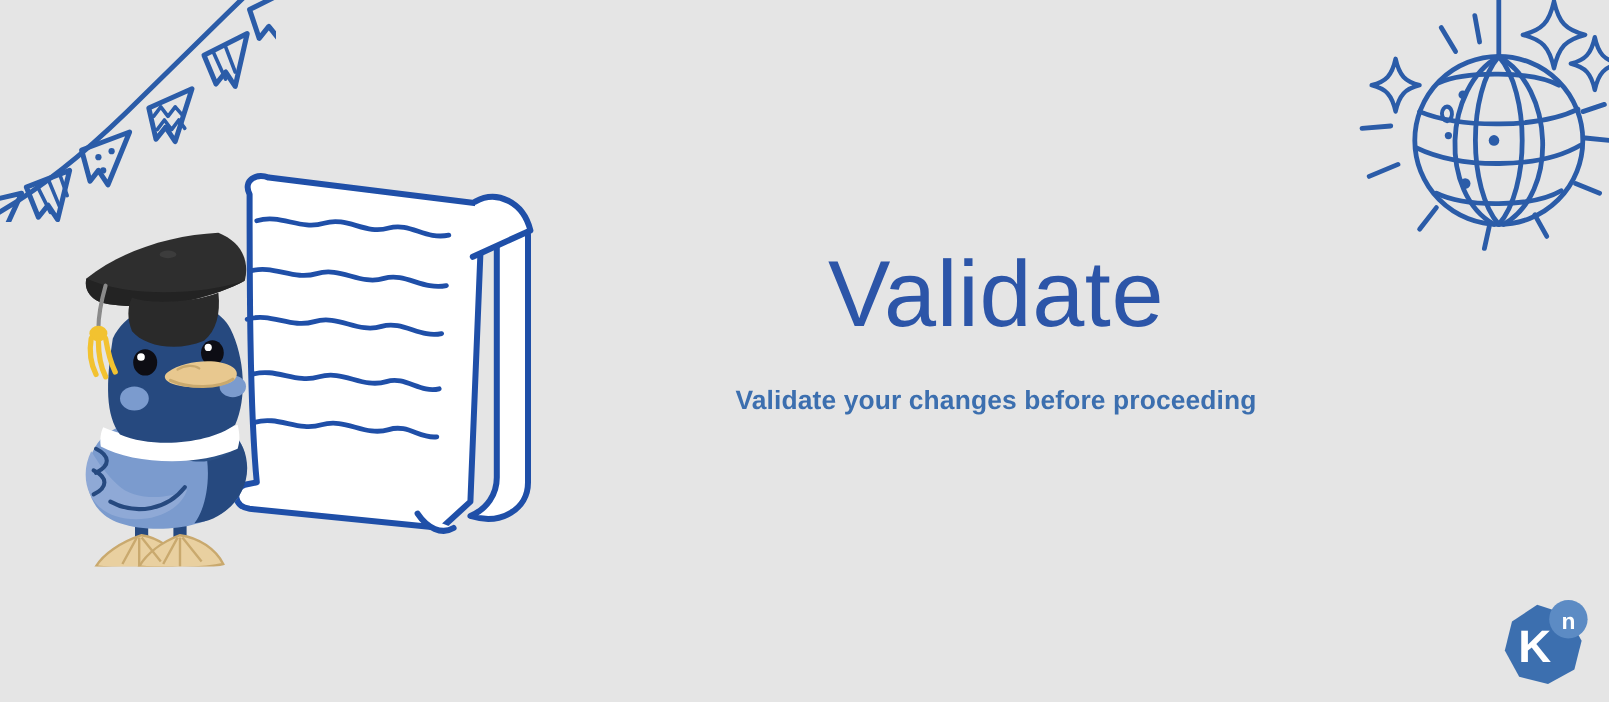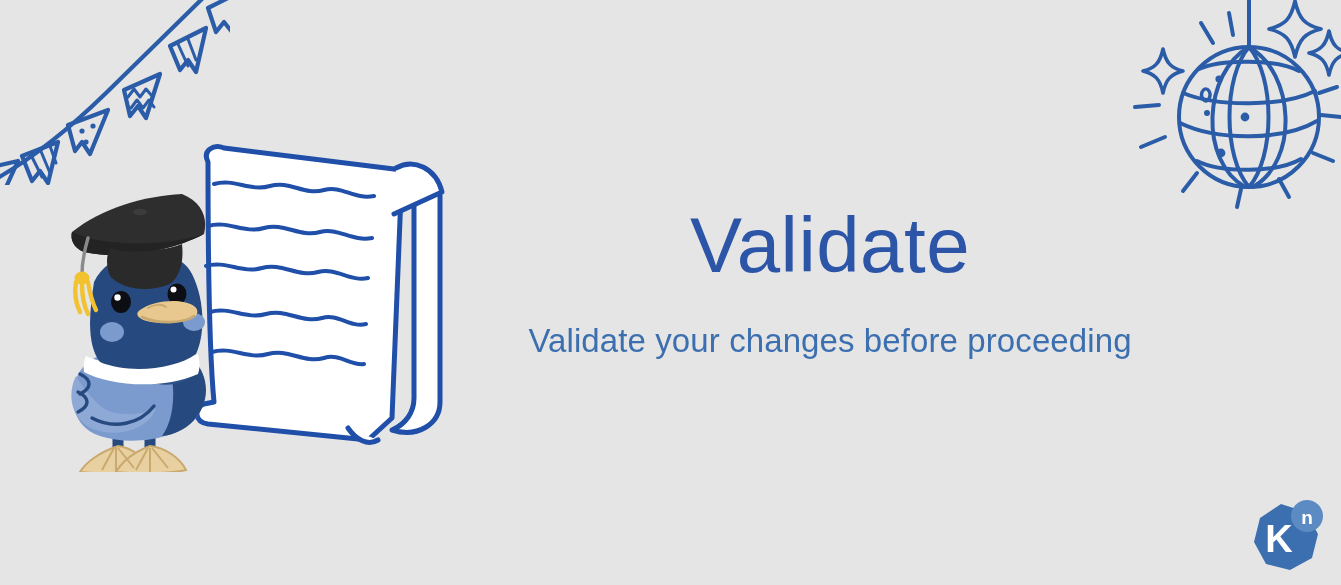--- a/index.html
+++ b/index.html
@@ -44,22 +44,22 @@
     font-size: 78px;
     font-weight: 300;
     letter-spacing: 0.5px;
     line-height: 1.05;
     color: #2C55A8;
     white-space: nowrap;
   }
   #page-subtitle {
     margin: 34px 0 0 0;
     font-family: "Liberation Sans", sans-serif;
-    font-size: 33px;
-    font-weight: 400;
+    font-size: 22px;
+    font-weight: 700;
     letter-spacing: 0.1px;
     line-height: 1.2;
     color: #3C6FAF;
     white-space: nowrap;
   }
 </style>
 </head>
 <body>
 
 <div id="slide">

